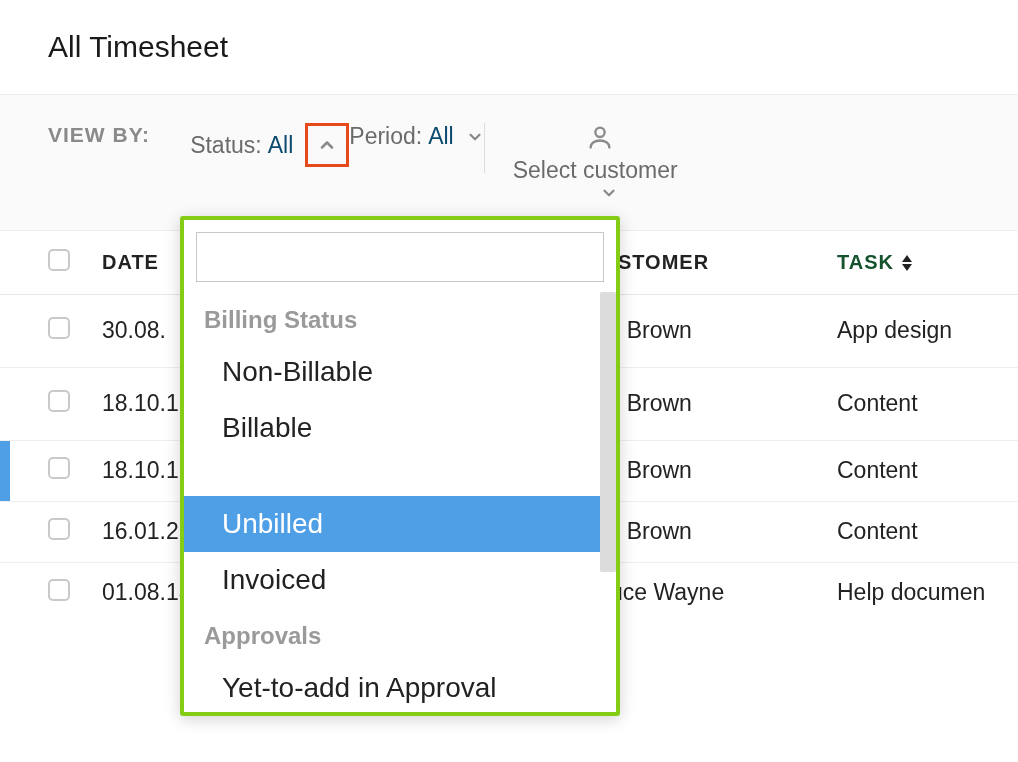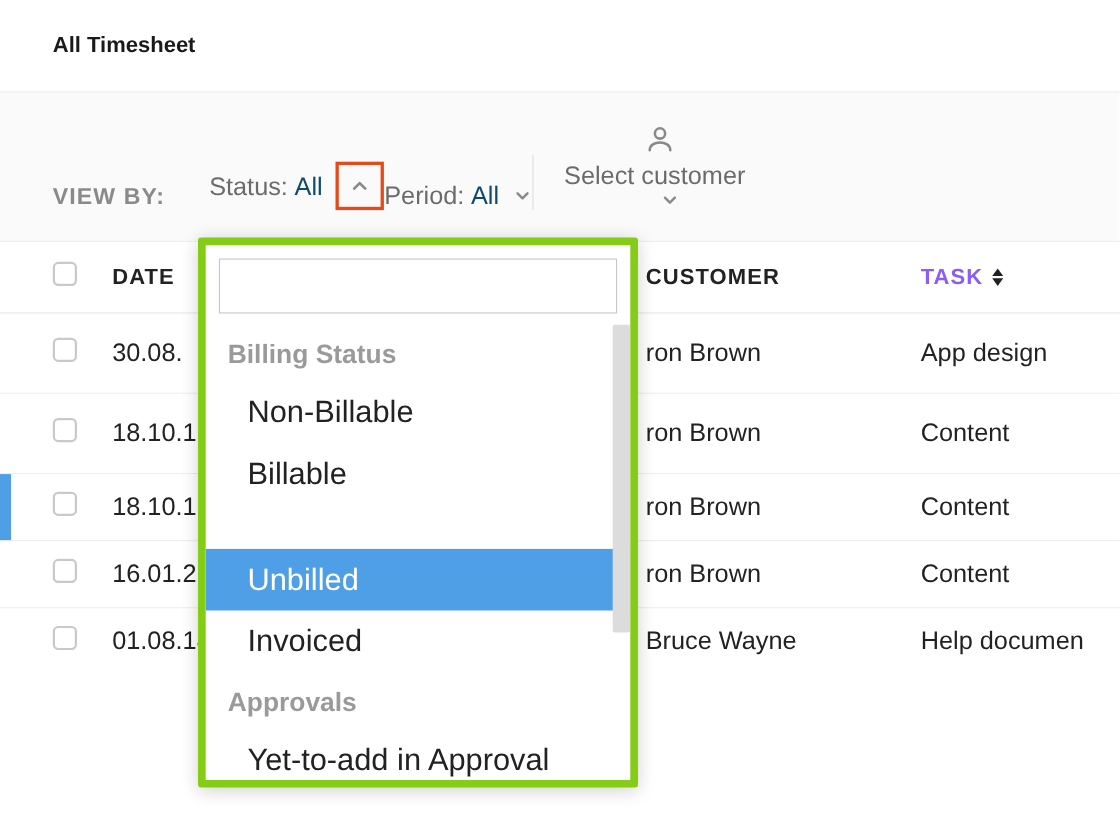--- a/index.html
+++ b/index.html
@@ -7,31 +7,31 @@
     margin: 0; padding: 0;
     font-family: -apple-system, BlinkMacSystemFont, "Segoe UI", Helvetica, Arial, sans-serif;
     color: #222;
     background: #fff;
     width: 1018px;
     height: 762px;
     overflow: hidden;
     position: relative;
   }
   .page-title {
-    font-size: 20px;
-    font-weight: 700;
+    font-size: 30px;
+    font-weight: 400;
     padding: 30px 0 30px 48px;
     color: #1a1a1a;
   }
   .filter-bar {
     background: #fafafa;
     border-top: 1px solid #eee;
     border-bottom: 1px solid #eee;
     display: flex;
-    align-items: flex-end;
+    align-items: flex-start;
     padding: 28px 10px 28px 48px;
     font-size: 23px;
     color: #8a8a8a;
     gap: 0;
   }
   .view-by-label {
     font-weight: 600;
     letter-spacing: 1px;
     color: #8a8a8a;
     margin-right: 40px;
@@ -81,21 +81,21 @@
     font-size: 20px;
     font-weight: 700;
     letter-spacing: 1px;
     color: #222;
   }
   .col-check { width: 54px; flex: 0 0 54px; }
   .col-date  { width: 225px; flex: 0 0 225px; }
   .col-proj  { width: 260px; flex: 0 0 260px; }
   .col-cust  { width: 250px; flex: 0 0 250px; }
   .col-task  { flex: 1 1 auto; position: relative; }
-  .thead .task-hd { color: #8b5cf6; display: inline-flex; align-items: center; gap: 8px; }
+  .thead .task-hd { color: #14532d; display: inline-flex; align-items: center; gap: 8px; }
   .sort-ind {
     display:inline-block;
   }
   .sort-ind::before{
     content:"";
     display:block;
     width:0;height:0;
     border-left:5px solid transparent;
     border-right:5px solid transparent;
     border-bottom:7px solid #222;
@@ -135,24 +135,24 @@
     width: 10px;
     height: 60px;
     background: #4f9fe6;
   }
 
   
   .dropdown {
     position: absolute;
     top: 216px;
     left: 180px;
-    width: 400px;
+    width: 440px;
     height: 500px;
     background: #fff;
-    border: 7px solid #84cc16;
+    border: 4px solid #84cc16;
     border-radius: 3px;
     box-shadow: 0 3px 16px rgba(0,0,0,0.18);
     z-index: 50;
     padding: 12px 0 0 0;
     overflow: hidden;
   }
   .dd-search-wrap {
     padding: 0 12px 10px 12px;
   }
   .dd-search {

